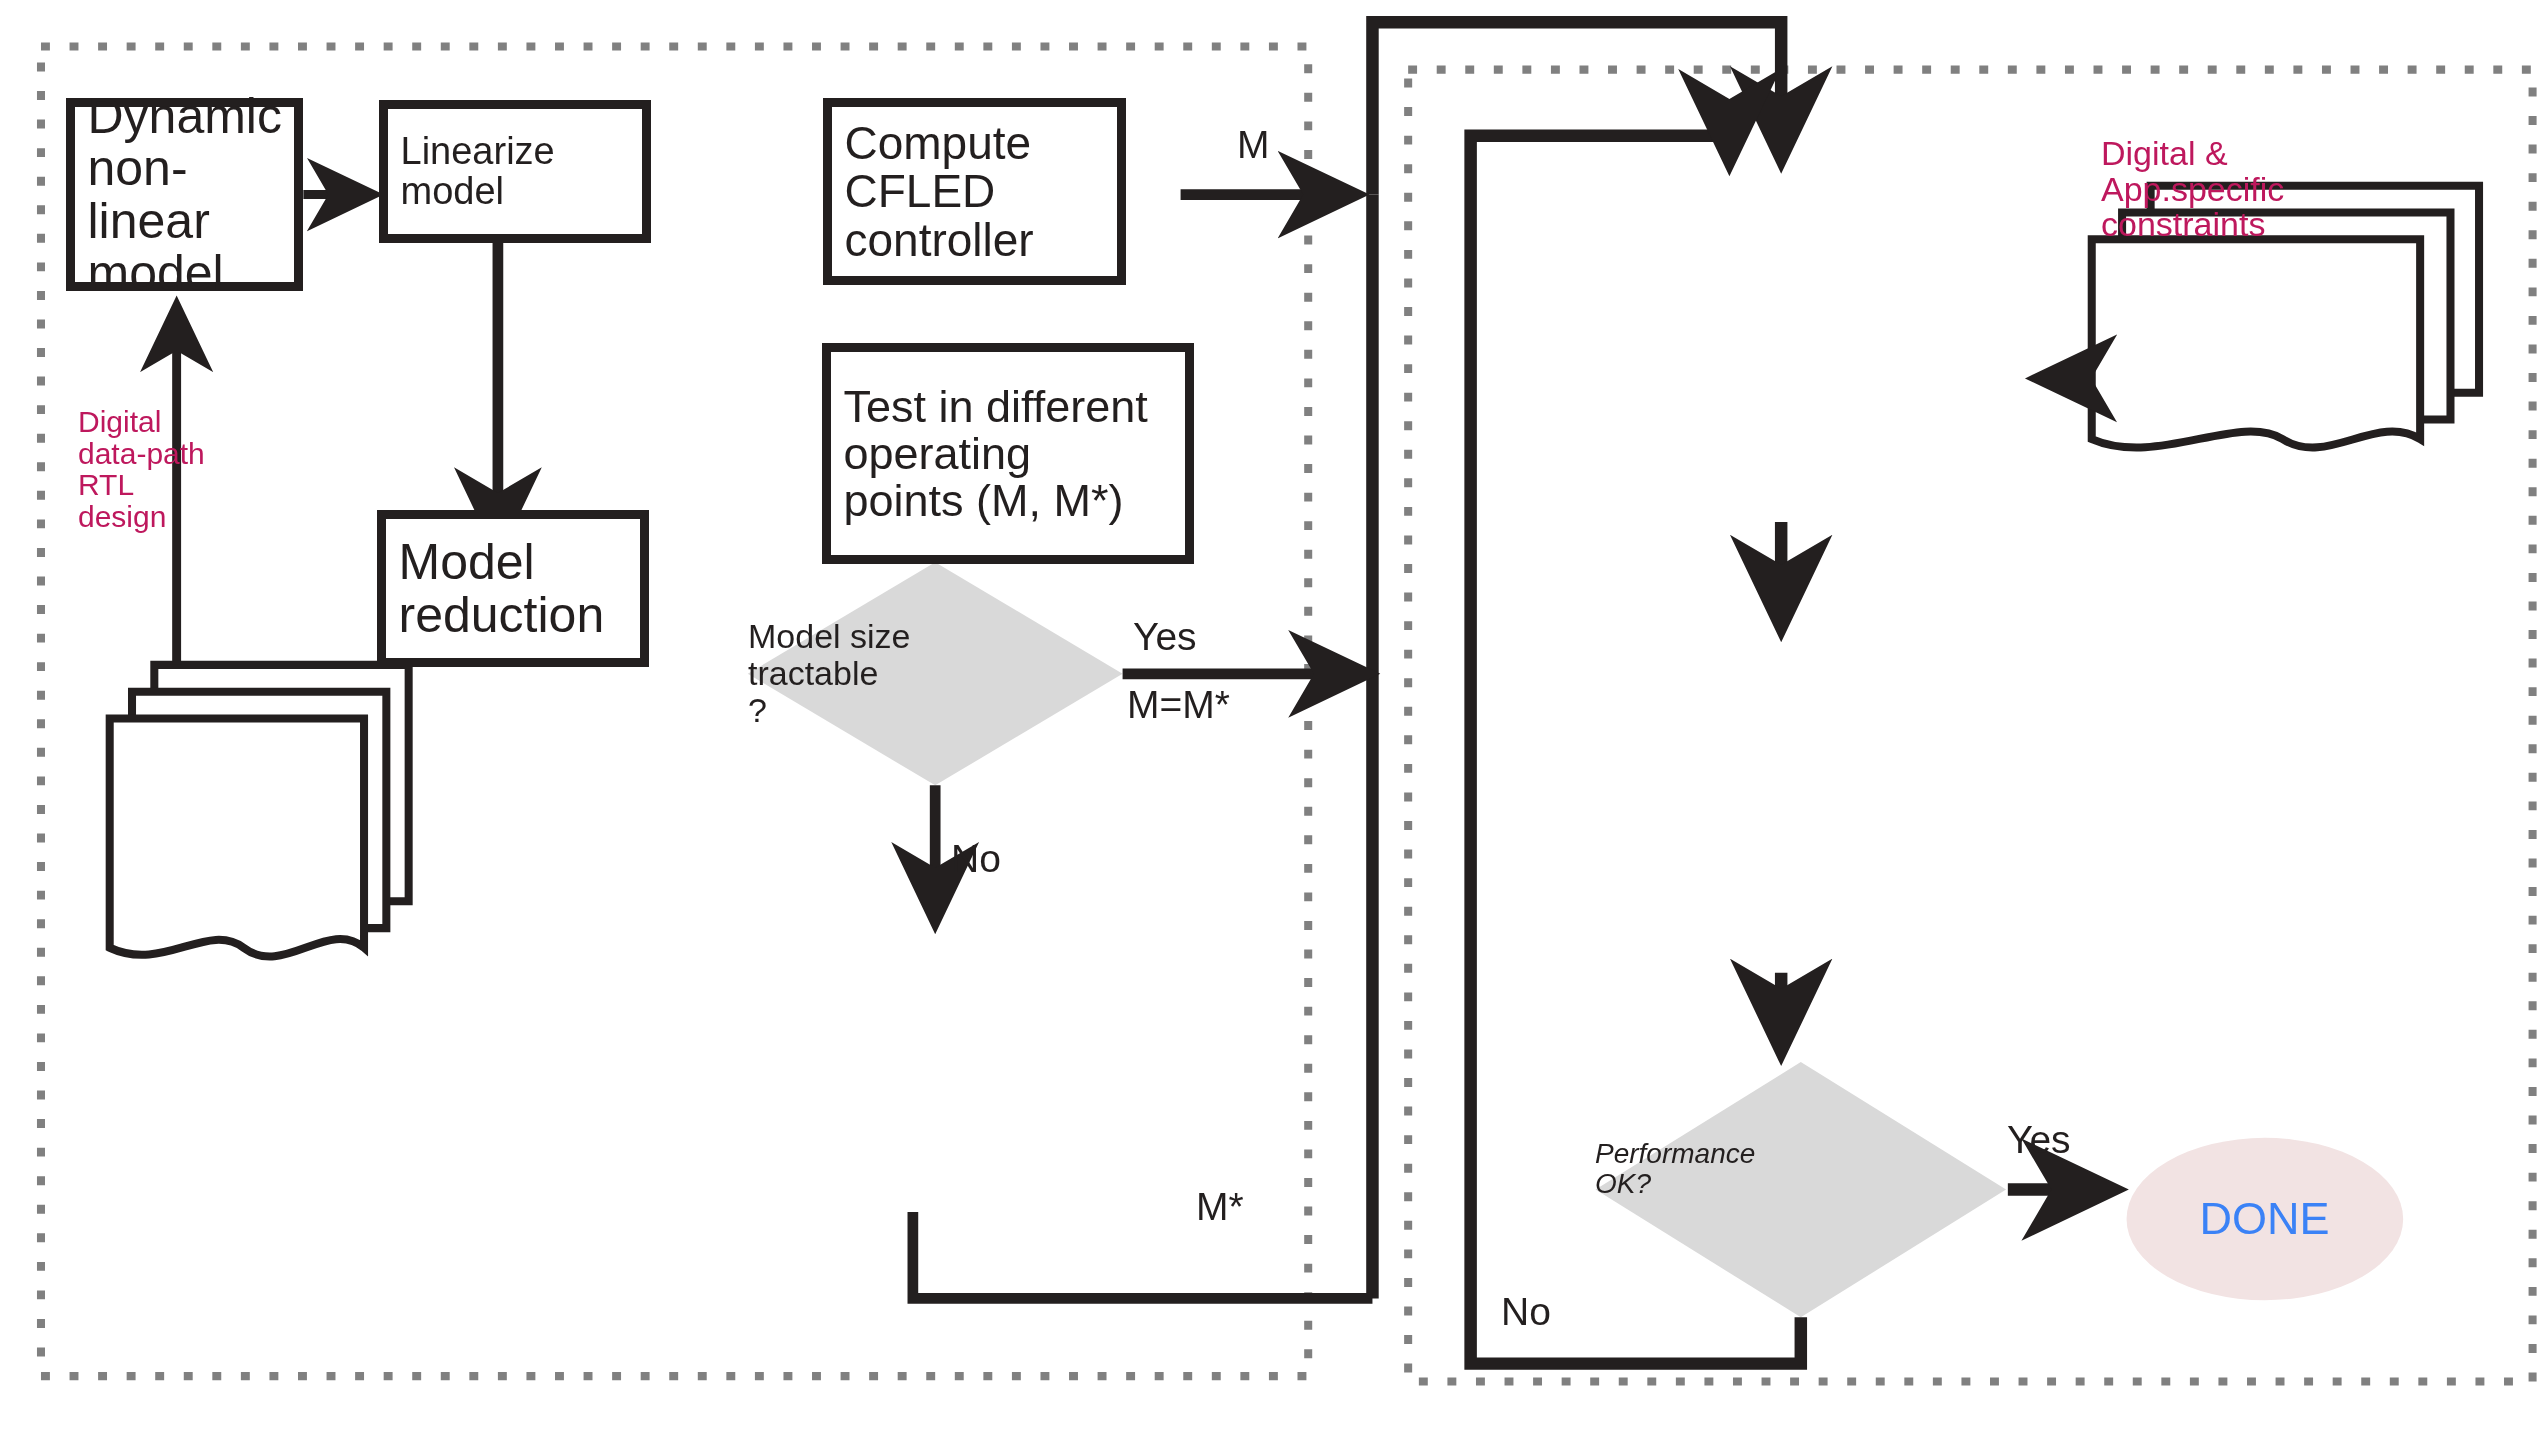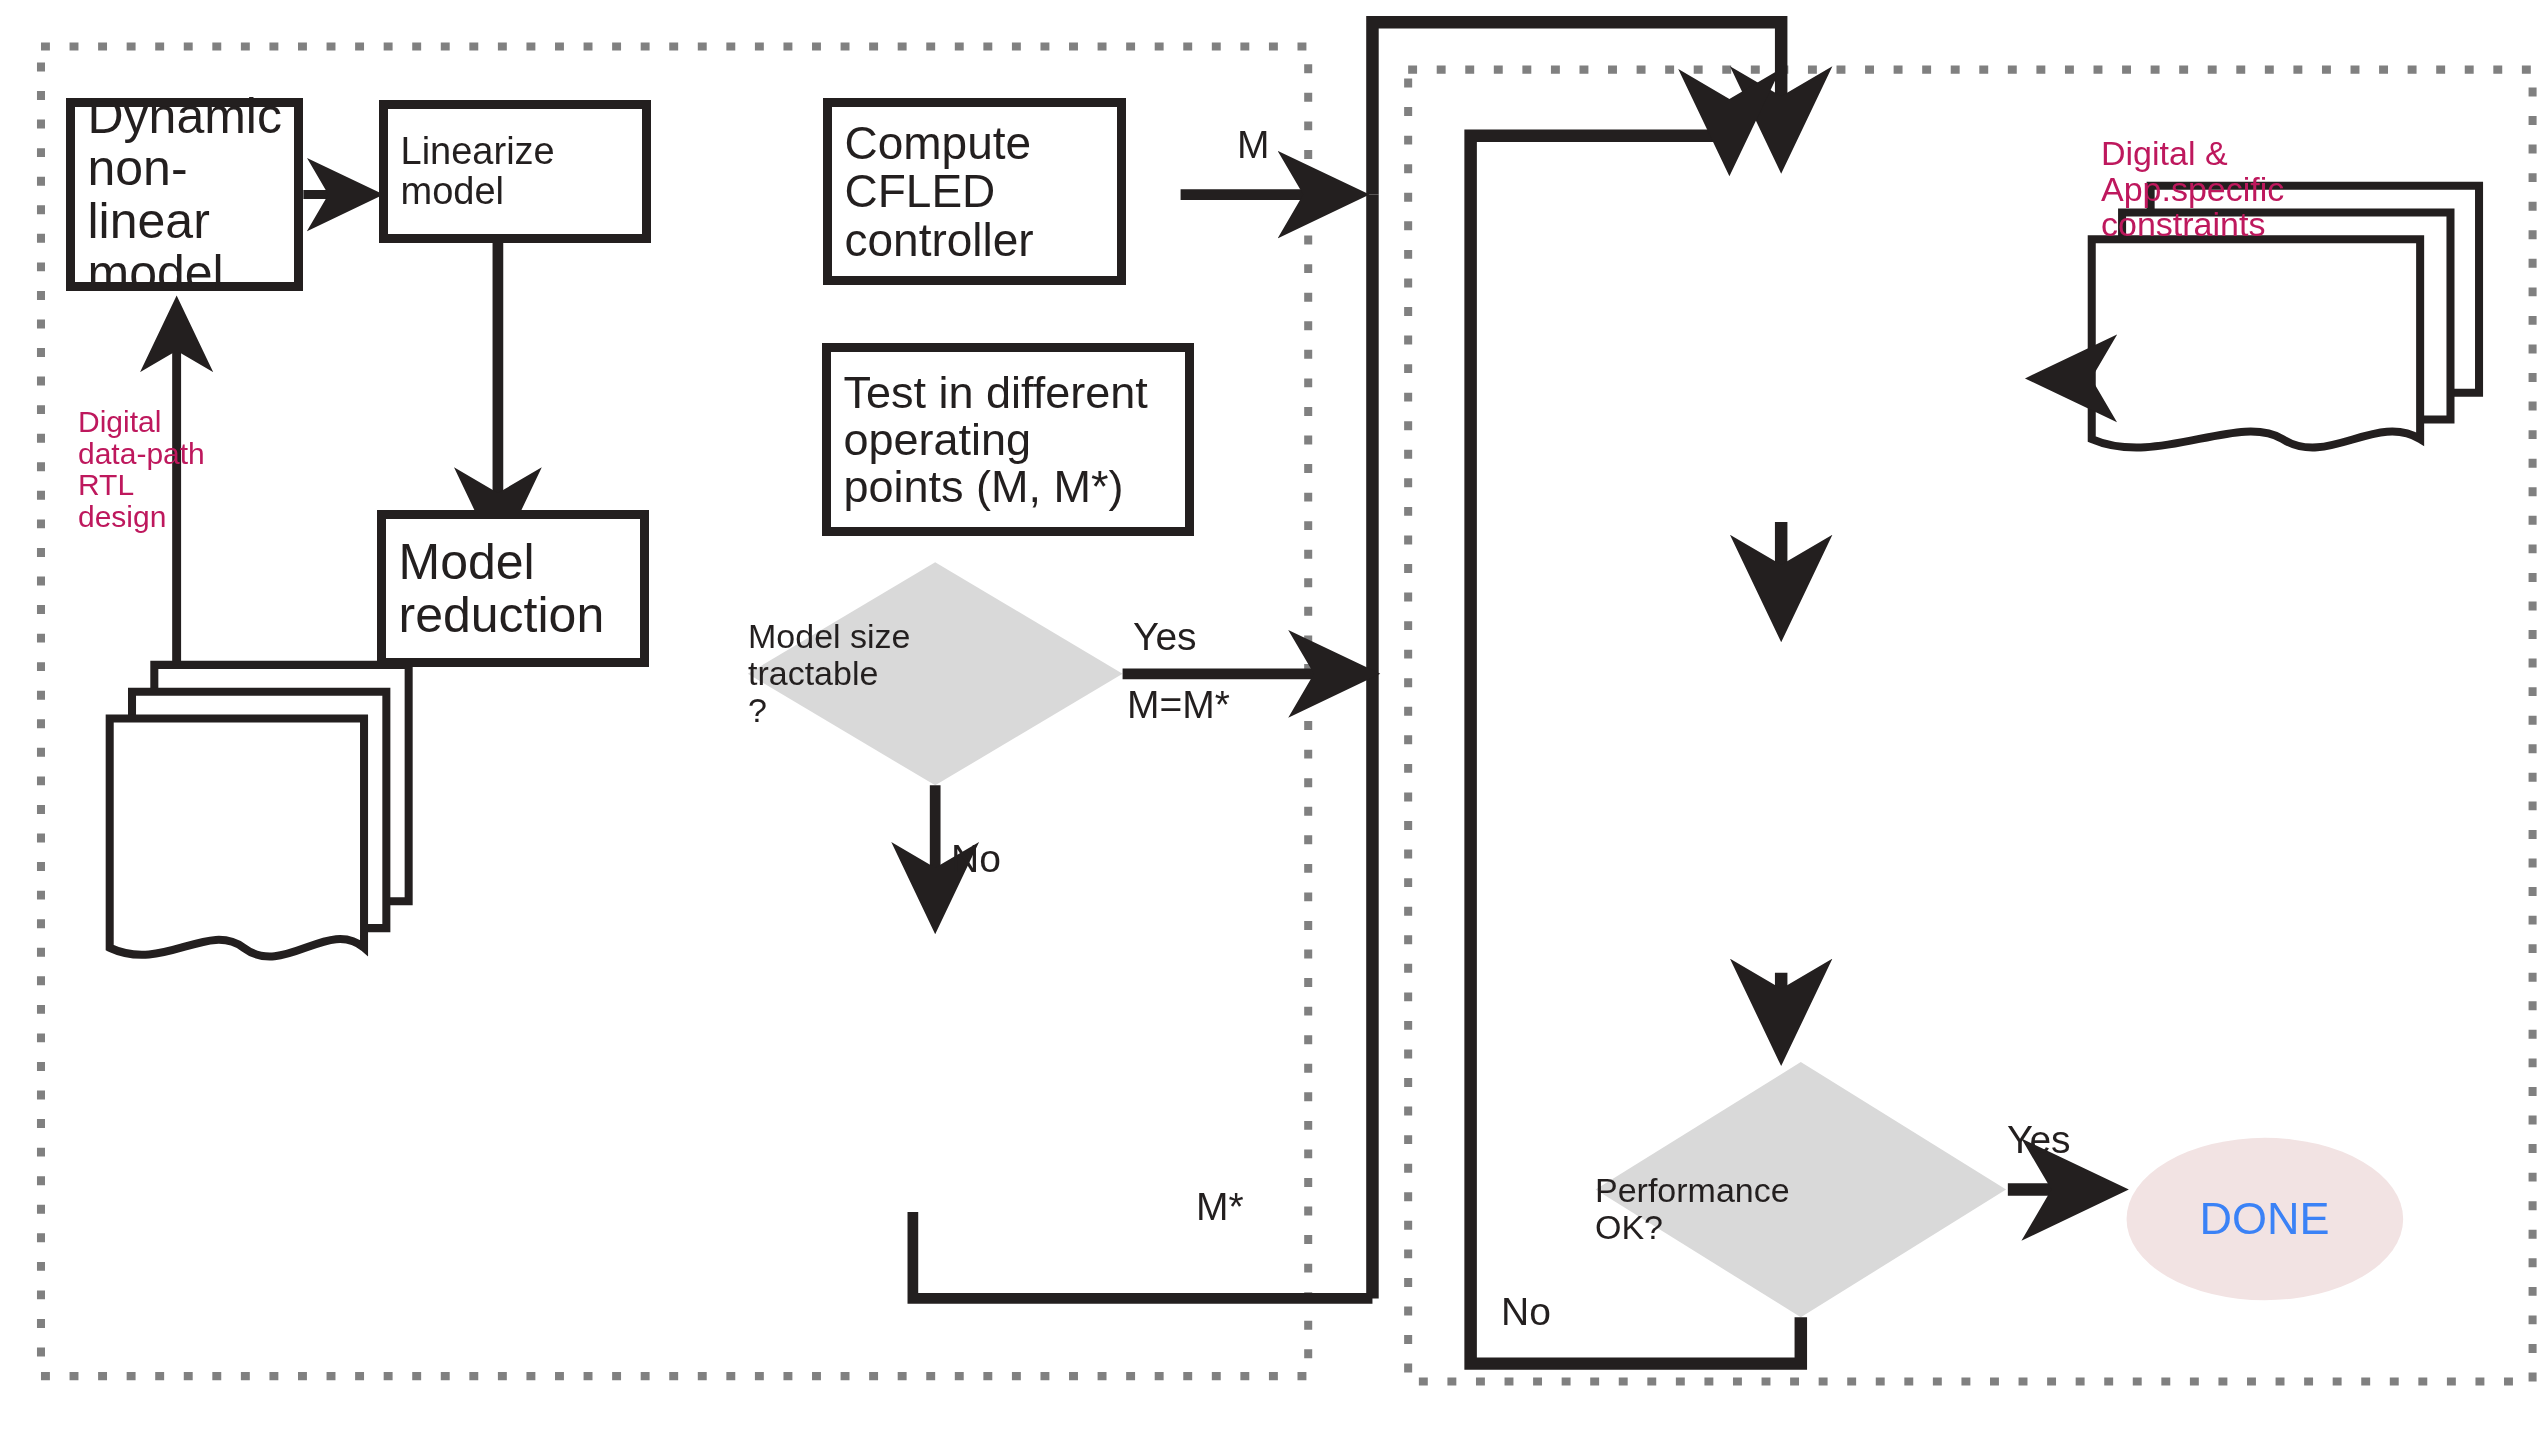--- a/index.html
+++ b/index.html
@@ -118,42 +118,42 @@
     <div class="txt" style="white-space:pre-line;">Model
 reduction</div>
   </div>
 
   <div class="node proc" style="left:807px;top:98px;width:303px;height:187px;font-size:46px;">
     <div class="txt" style="white-space:pre-line;">Compute
 CFLED
 controller</div>
   </div>
 
-  <div class="node proc" style="left:806px;top:343px;width:372px;height:193px;font-size:45px;">
+  <div class="node proc" style="left:806px;top:343px;width:372px;height:221px;font-size:45px;">
     <div class="txt" style="white-space:pre-line;">Test in different
 operating
 points (M, M*)</div>
   </div>
 
   <div class="doc-txt" style="left:62px;top:406px;font-size:30px;white-space:pre-line;">Digital
 data-path
 RTL
 design</div>
 
   <div class="doc-txt" style="left:2085px;top:136px;font-size:34px;white-space:pre-line;">Digital &amp;
 App.specific
 constraints</div>
 
   <div class="dia-text" style="left:732px;top:562px;width:375px;height:223px;font-size:34px;">
     <span>Model size</span>
     <span>tractable</span>
     <span>?</span>
   </div>
 
-  <div class="dia-text" style="left:1579px;top:1124px;width:410px;height:170px;font-size:34px;">
+  <div class="dia-text" style="left:1579px;top:1084px;width:410px;height:170px;font-size:28px;font-style:italic;">
     <span>Performance</span>
     <span>OK?</span>
   </div>
 
   <div class="done-txt" style="left:2110px;top:1138px;width:277px;height:162px;font-size:45px;">
     <span>DONE</span>
   </div>
 
   <div class="lbl" style="left:1221px;top:125px;font-size:39px;">M</div>
 

